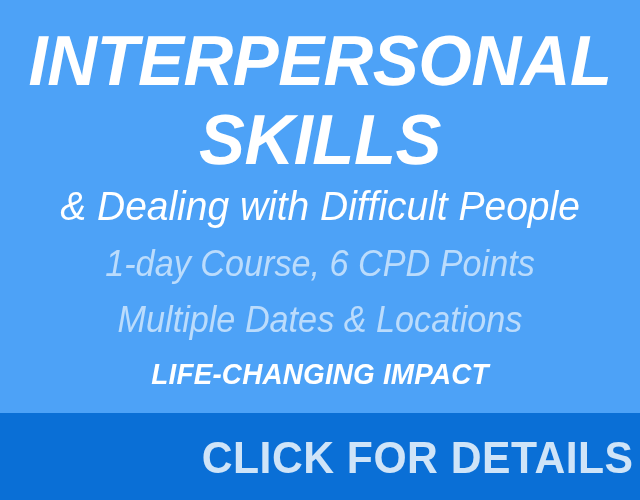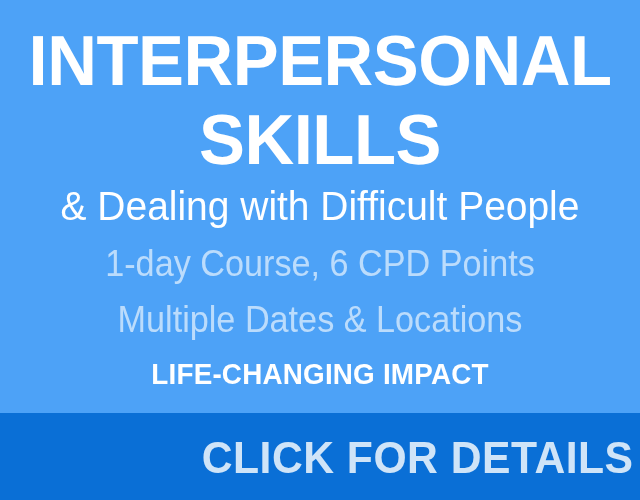--- a/index.html
+++ b/index.html
@@ -26,20 +26,21 @@
     cursor: pointer;
   }
 
   
   #promo {
     position: relative;
     width: 100%;
     height: 413px;
     background: #4da2f7;
     box-sizing: border-box;
+    font-style: italic;
   }
 
   .line {
     position: absolute;
     left: 0;
     width: 100%;
     text-align: center;
     white-space: nowrap;
     color: #ffffff;
   }

